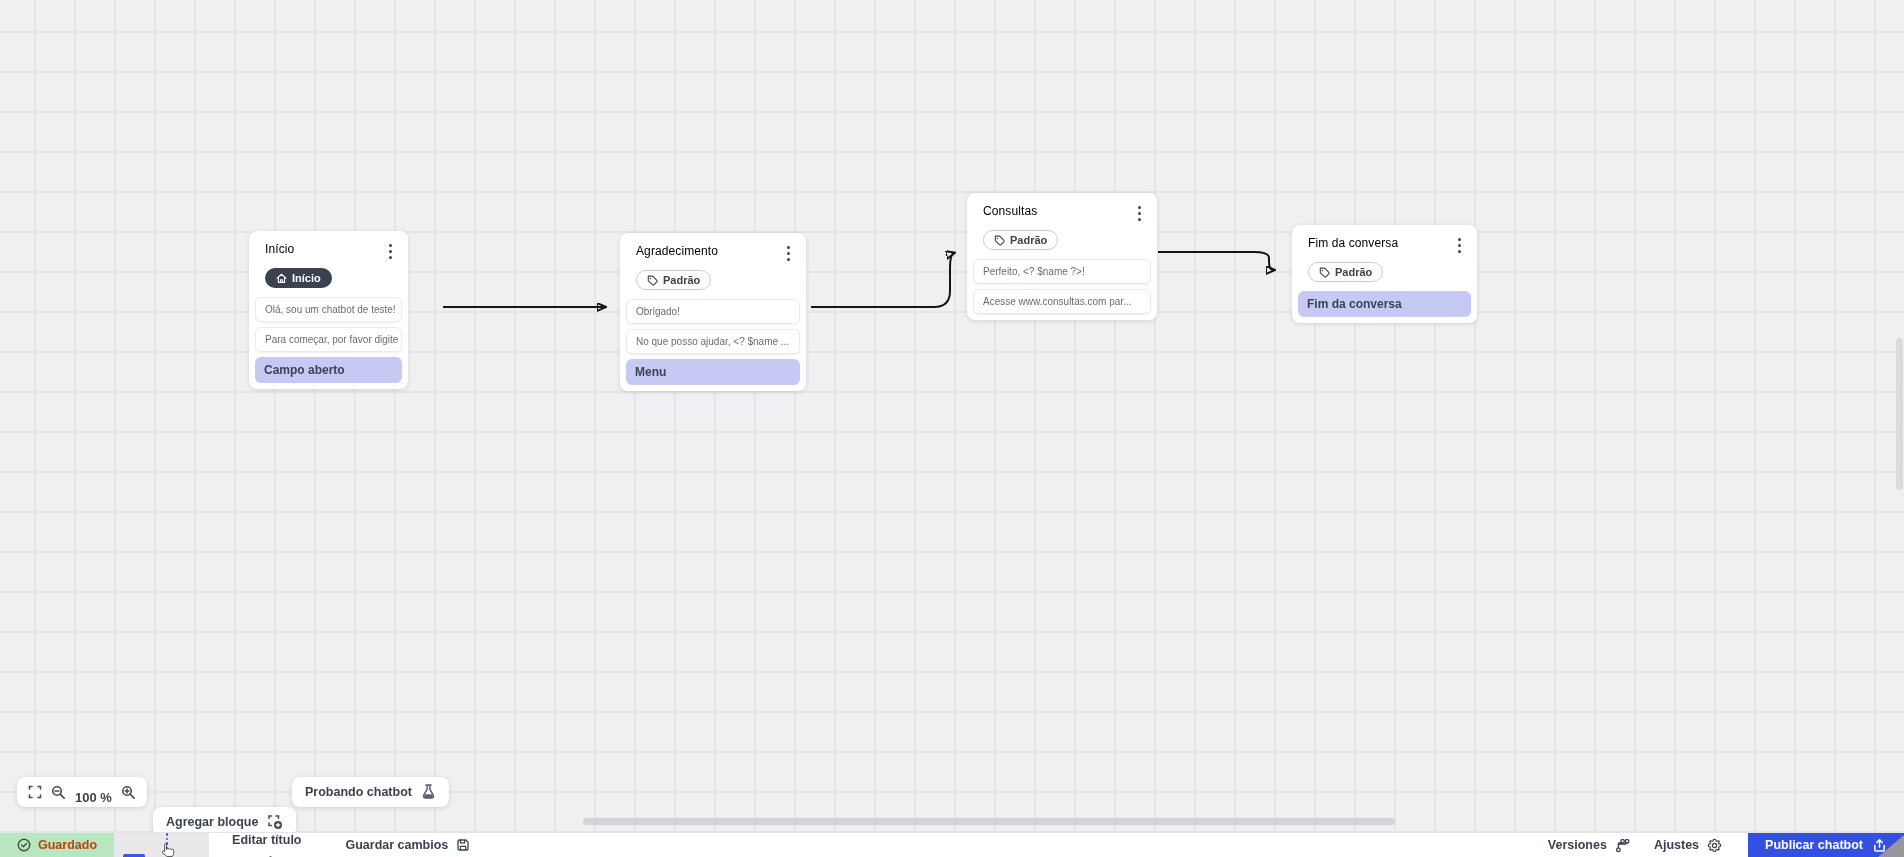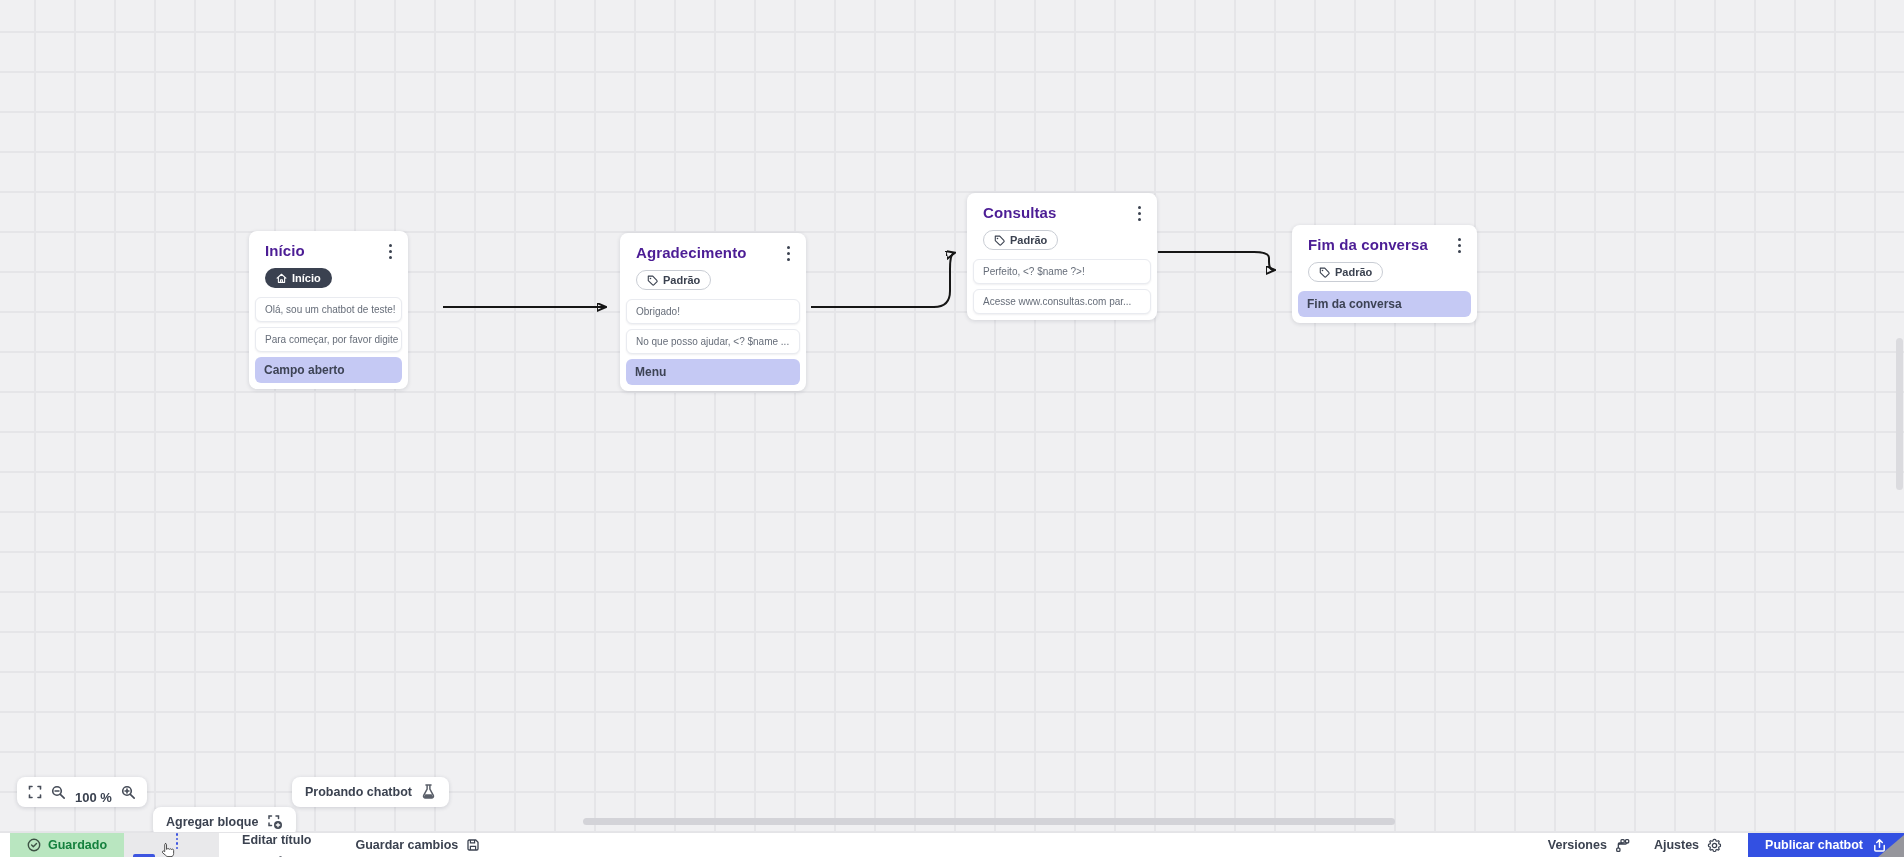--- a/index.html
+++ b/index.html
@@ -8,21 +8,21 @@
     background-image:linear-gradient(#e5e5e8 2px,transparent 2px),
                      linear-gradient(90deg,#e5e5e8 2px,transparent 2px);
     background-size:40px 40px;background-position:-6px -9px;}
   
   .wires{position:absolute;left:0;top:0;pointer-events:none;}
   .wires path{fill:none;stroke:#161616;stroke-width:2;}
   
   .node{position:absolute;background:#fff;border-radius:8px;
         box-shadow:0 1px 4px rgba(25,32,56,.14);padding:9px 6px 6px;box-sizing:border-box;}
   .node-head{display:flex;align-items:flex-start;justify-content:space-between;padding:2px 6px 0 10px;}
-  .node-title{font-size:15px;font-weight:700;color:#4c1d95;letter-spacing:.1px;}
+  .node-title{font-size:12px;font-weight:400;color:#000000;letter-spacing:.1px;}
   .kebab{display:flex;flex-direction:column;gap:3px;padding:2px 4px;cursor:pointer;}
   .kebab i{width:3px;height:3px;border-radius:50%;background:#3b4250;display:block;}
   .badge-row{margin:7px 0 9px 10px;display:flex;}
   .badge-dark{display:inline-flex;align-items:center;gap:5px;background:#3a4150;color:#fff;
       border-radius:20px;padding:4px 11px;font-size:11px;font-weight:700;}
   .badge-outline{display:inline-flex;align-items:center;gap:5px;background:#fff;color:#3b4250;
       border:1.5px solid #c9cdd4;border-radius:20px;padding:3px 10px;font-size:11px;font-weight:700;}
   .badge-outline svg,.badge-dark svg{display:block;}
   .msg{background:#fff;border:1px solid #e9ebf0;border-radius:6px;box-shadow:0 1px 2px rgba(25,32,56,.07);
       padding:6px 9px;font-size:10px;color:#666d79;margin-top:5px;white-space:nowrap;overflow:hidden;}
@@ -37,21 +37,21 @@
   #add-block-btn{left:153px;top:777px;padding:0 13px;gap:9px;cursor:pointer;margin-top:30px;}
   #test-chatbot-btn{left:292px;top:777px;padding:0 13px;gap:9px;cursor:pointer;}
   #zoom-level{font-size:13px;font-weight:600;margin-top:11px;}
   
   #hscroll{position:absolute;left:583px;top:818px;width:812px;height:7px;border-radius:4px;background:#d3d3d8;cursor:pointer;}
   #vscroll{position:absolute;right:1px;top:338px;width:7px;height:152px;border-radius:4px;background:#dbdbdf;cursor:pointer;}
   
   #statusbar{position:absolute;left:0;bottom:0;width:1904px;height:25px;background:#fff;
       border-top:1px solid #e4e4e7;display:flex;align-items:stretch;font-size:12.5px;color:#3b4250;box-sizing:border-box;}
   .sb-item{display:flex;align-items:center;gap:8px;font-weight:700;}
-  #saved-status{background:#b9e6c0;color:#15803d;padding:0 17px;gap:7px;margin-left:10px;}
+  #saved-status{background:#b9e6c0;color:#c2410c;padding:0 17px;gap:7px;}
   #fluir-tab{background:#e9e9eb;width:84px;padding-left:11px;gap:15px;color:#9094a0;position:relative;cursor:pointer;flex-direction:column;}
   #fluir-tab .handle{display:flex;flex-direction:column;gap:2px;}
   #fluir-tab .handle i{width:2.6px;height:2.6px;border-radius:50%;background:#3d55e0;display:block;}
   #fluir-tab .tabline{position:absolute;left:9px;bottom:0;width:22px;height:3px;background:#3d55e0;border-radius:2px 2px 0 0;}
   #edit-title-btn{margin-left:15px;padding:0 8px;cursor:pointer;flex-direction:column;}
   #save-changes-btn{margin-left:28px;padding:0 8px;cursor:pointer;}
   #versions-btn{margin-left:auto;padding:0 12px;cursor:pointer;}
   #settings-btn{padding:0 12px;margin-right:14px;cursor:pointer;}
   #publish-btn{background:#3350e2;color:#fff;padding:0 17px;gap:9px;cursor:pointer;}
   

